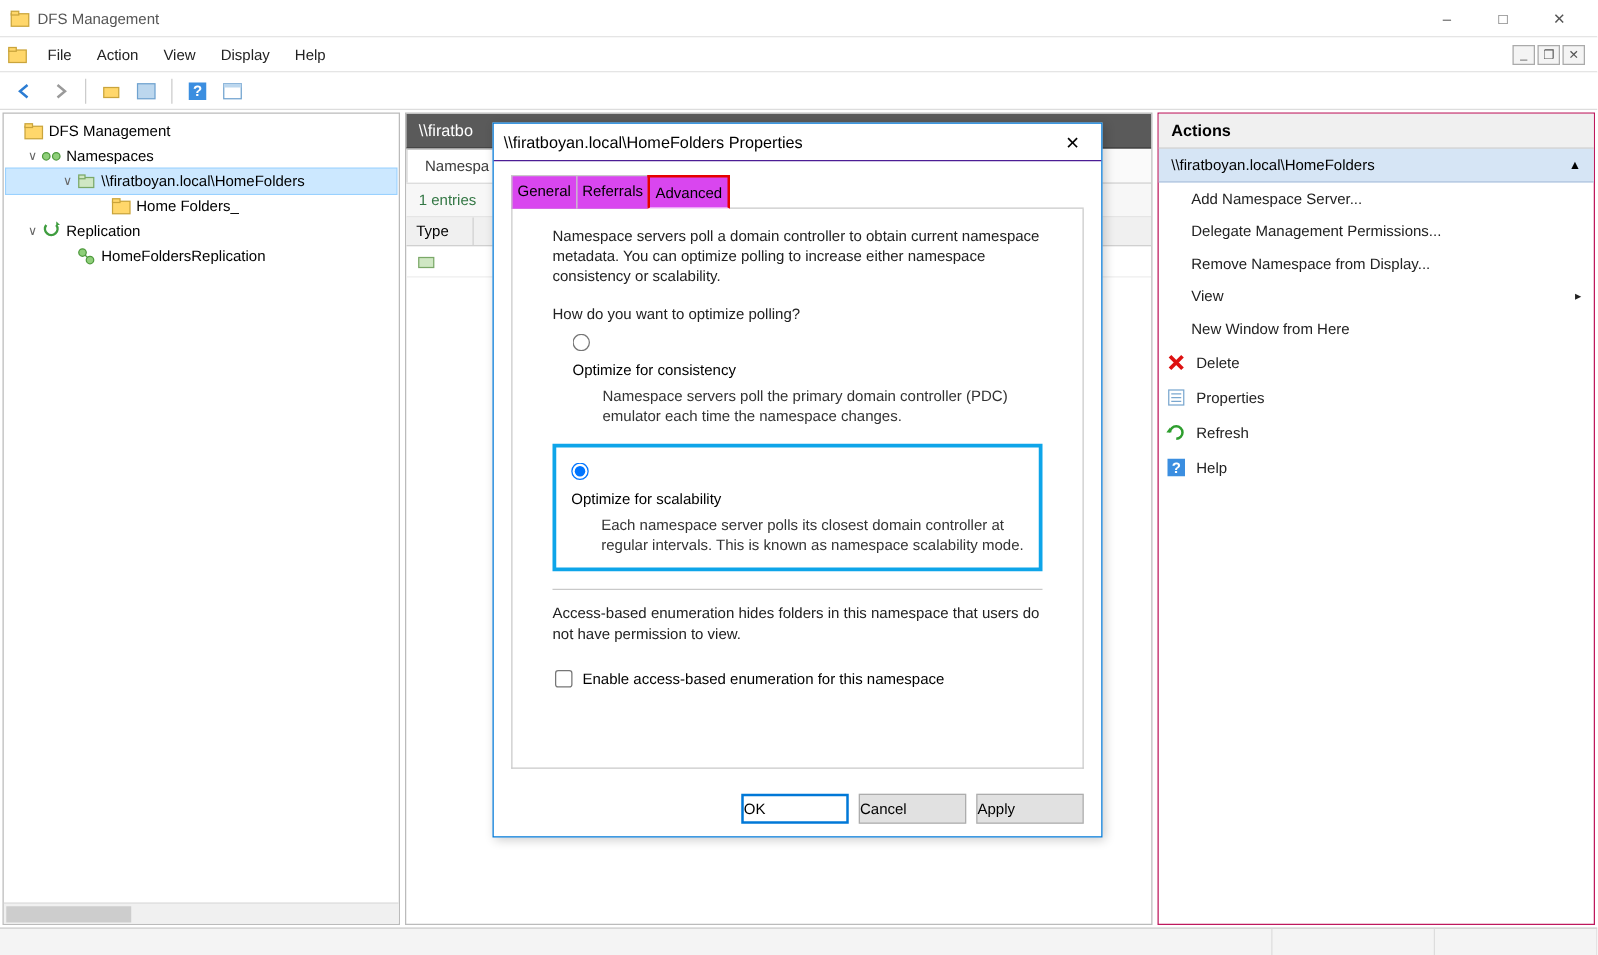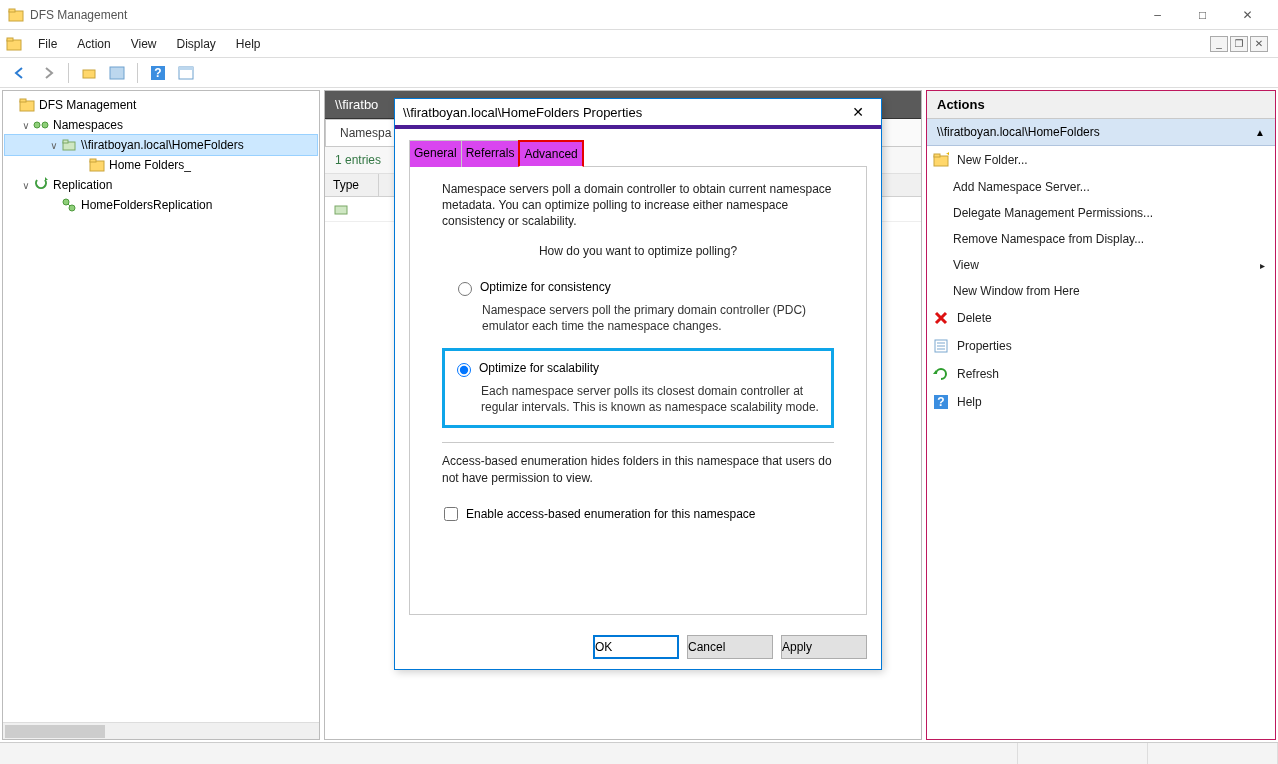--- a/index.html
+++ b/index.html
@@ -59,31 +59,31 @@
 .action-item { display: flex; align-items: center; padding: 6px 10px 6px 26px; gap: 8px; color:#222; }
 .action-item .aicon { width: 16px; height: 16px; margin-left:-20px; }
 .action-item .arrow { margin-left:auto; font-size:10px; }
 
 
 .statusbar { height: 22px; border-top: 1px solid #ccc; background: #f4f4f4; display:flex; }
 .statusbar .cell { border-right:1px solid #ddd; padding:0 8px; line-height:22px; color:#666;}
 
 
 .dialog { position: absolute; left: 394px; top: 98px; width: 488px; height: 572px; background: #fff; border: 1px solid #0078d7; box-shadow: 2px 2px 8px rgba(0,0,0,0.2); z-index: 100; }
-.dlg-title { height: 30px; display: flex; align-items: center; padding: 0 8px; border-bottom: 4px solid #4c1d95; }
+.dlg-title { height: 30px; display: flex; align-items: center; padding: 0 8px; border-bottom: 1px solid #4c1d95; }
 .dlg-title .t { flex: 1; font-size: 13px; }
 .dlg-title .x { width: 30px; text-align: center; font-size: 14px; }
 .dlg-body { padding: 10px 14px 0 14px; height: calc(100% - 30px - 48px); overflow:hidden; }
 .dlg-tabs { display: flex; border-bottom: 1px solid #c9c9c9; }
 .dlg-tab { padding: 5px 4px; border: 1px solid #c9c9c9; border-bottom: none; background: #d946ef; margin-right: -1px; position: relative; top: 1px; }
 .dlg-tab.active { border: 2px solid #e60000; border-bottom: 1px solid #fff; font-weight: normal; z-index:2;}
 .dlg-tabcontent { border: 1px solid #c9c9c9; border-top: none; padding: 14px 32px; height: 448px; }
 .dlg-text { color: #222; margin-bottom: 14px; line-height: 1.35; }
-.dlg-question { color:#222; margin-bottom:22px;text-align:center; }
-.radio { display: flex; align-items: flex-start; gap: 8px; margin-left: 16px; margin-bottom: 6px; }
+.dlg-question { color:#222; margin-bottom:7px; }
+.radio { display: flex; align-items: flex-start; gap: 8px; margin-left: 16px; margin-bottom: 6px; flex-direction: column; }
 .radio input { margin-top: 2px; width:14px; height:14px; }
 .radio-desc { margin-left: 40px; color: #333; margin-bottom: 14px; line-height:1.35; }
 .redbox { border: 3px solid #0ea5e9; padding: 10px 12px; margin: 4px 0 14px 0; }
 .hr { border-top: 1px solid #c9c9c9; margin: 0 0 10px 0; }
 .chk { display:flex; align-items:center; gap:8px; margin-left:2px; }
 .chk input { width:14px;height:14px; }
 .dlg-buttons { position:absolute; bottom:10px; right:14px; display: flex; gap: 8px; }
 .dlg-btn { width: 86px; height: 24px; border: 1px solid #adadad; background: #e1e1e1; display:flex;align-items:center;}
 .dlg-btn.primary { border: 2px solid #0078d7; background:#fff; }
 
@@ -236,28 +236,20 @@
     </div>
   </div>
 
   <div class="actionspane">
     <div class="actions-header">Actions</div>
     <div class="actions-section">
       <span>\\firatboyan.local\HomeFolders</span>
       <span class="tri">▲</span>
     </div>
     <div class="action-item">
-      <svg class="aicon" viewBox="0 0 16 16">
-          <rect x="1" y="4" width="14" height="10" class="folder-ico"></rect>
-          <rect x="1" y="2" width="6" height="3" class="folder-ico"></rect>
-          <text x="12" y="6" font-size="9" fill="#e6b400">✦</text>
-        </svg>
-      <span>New Folder...</span>
-    </div>
-    <div class="action-item">
       <span>Add Namespace Server...</span>
     </div>
     <div class="action-item">
       <span>Delegate Management Permissions...</span>
     </div>
     <div class="action-item">
       <span>Remove Namespace from Display...</span>
     </div>
     <div class="action-item">
       <span>View</span>

